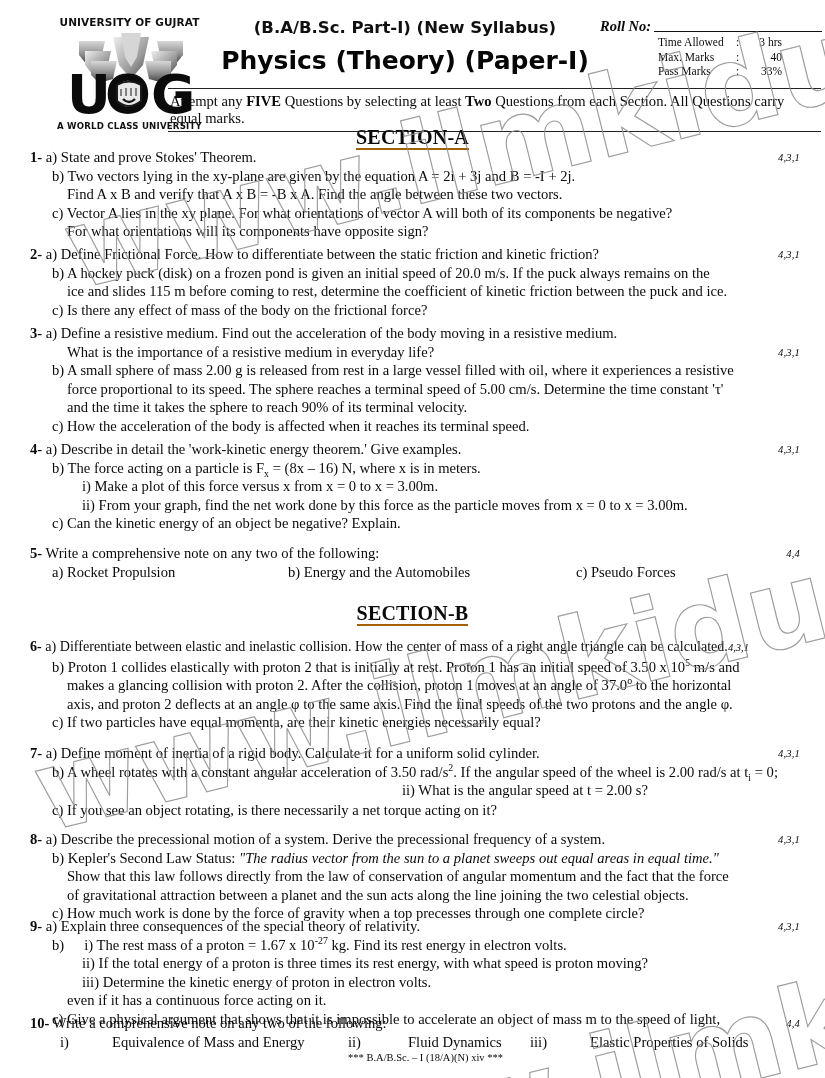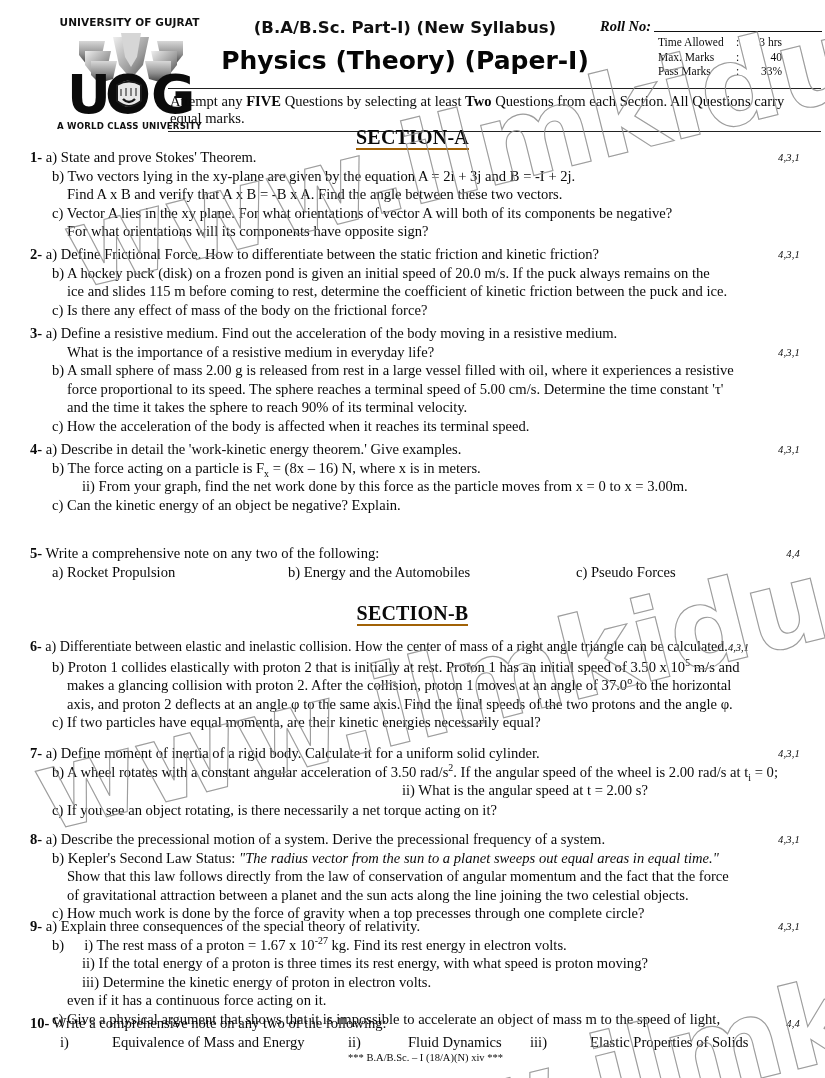--- a/index.html
+++ b/index.html
@@ -350,20 +350,21 @@
     <div class="q-line ind1">c) How the acceleration of the body is affected when it reaches its terminal speed.</div>
   </div>
 
   <div class="q-block" style="top:440px;">
     <div class="q-line">
       <span class="q-num">4-</span>
       <span>a) Describe in detail the 'work-kinetic energy theorem.' Give examples.</span>
       <span class="marks">4,3,1</span>
     </div>
     <div class="q-line ind1"><span>b) The force acting on a particle is F</span><sub>x</sub><span> = (8x – 16) N, where x is in meters.</span></div>
+    <div class="q-line ind3">i) Make a plot of this force versus x from x = 0 to x = 3.00m.</div>
     <div class="q-line ind3">ii) From your graph, find the net work done by this force as the particle moves from x = 0 to x = 3.00m.</div>
     <div class="q-line ind1">c) Can the kinetic energy of an object be negative? Explain.</div>
   </div>
 
   <div class="q-block" style="top:544px;">
     <div class="q-line">
       <span class="q-num">5-</span>
       <span>Write a comprehensive note on any two of the following:</span>
       <span class="marks">4,4</span>
     </div>

